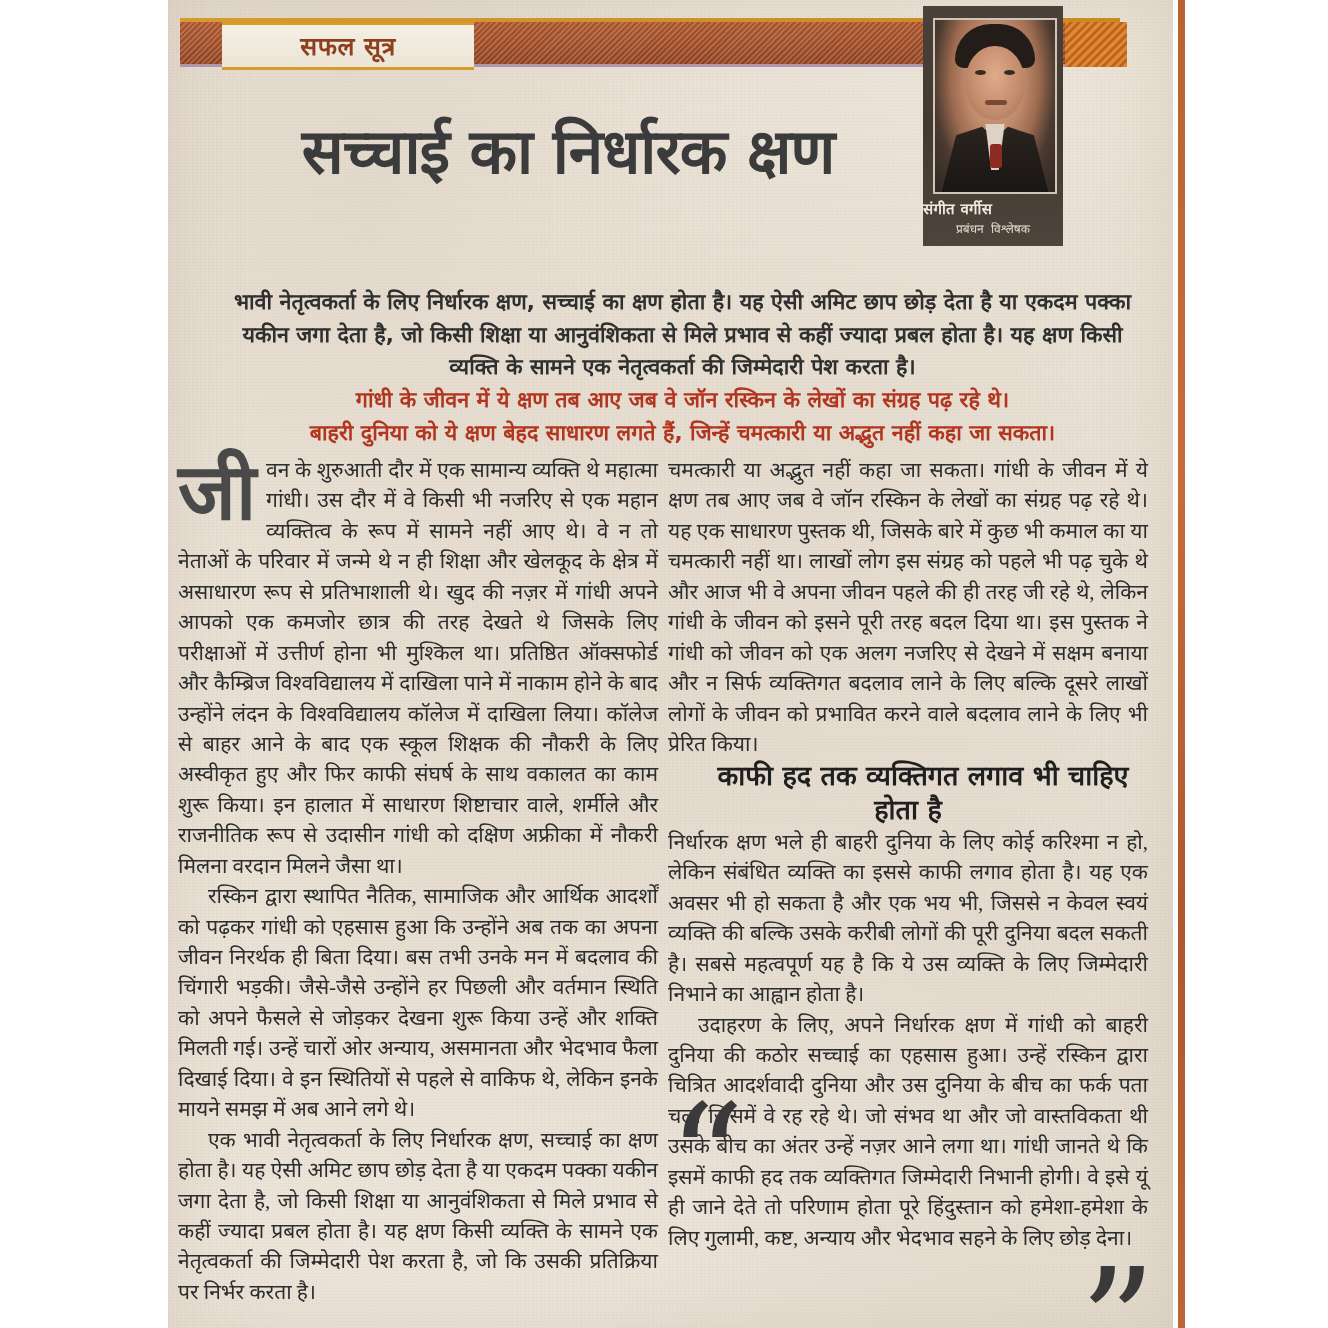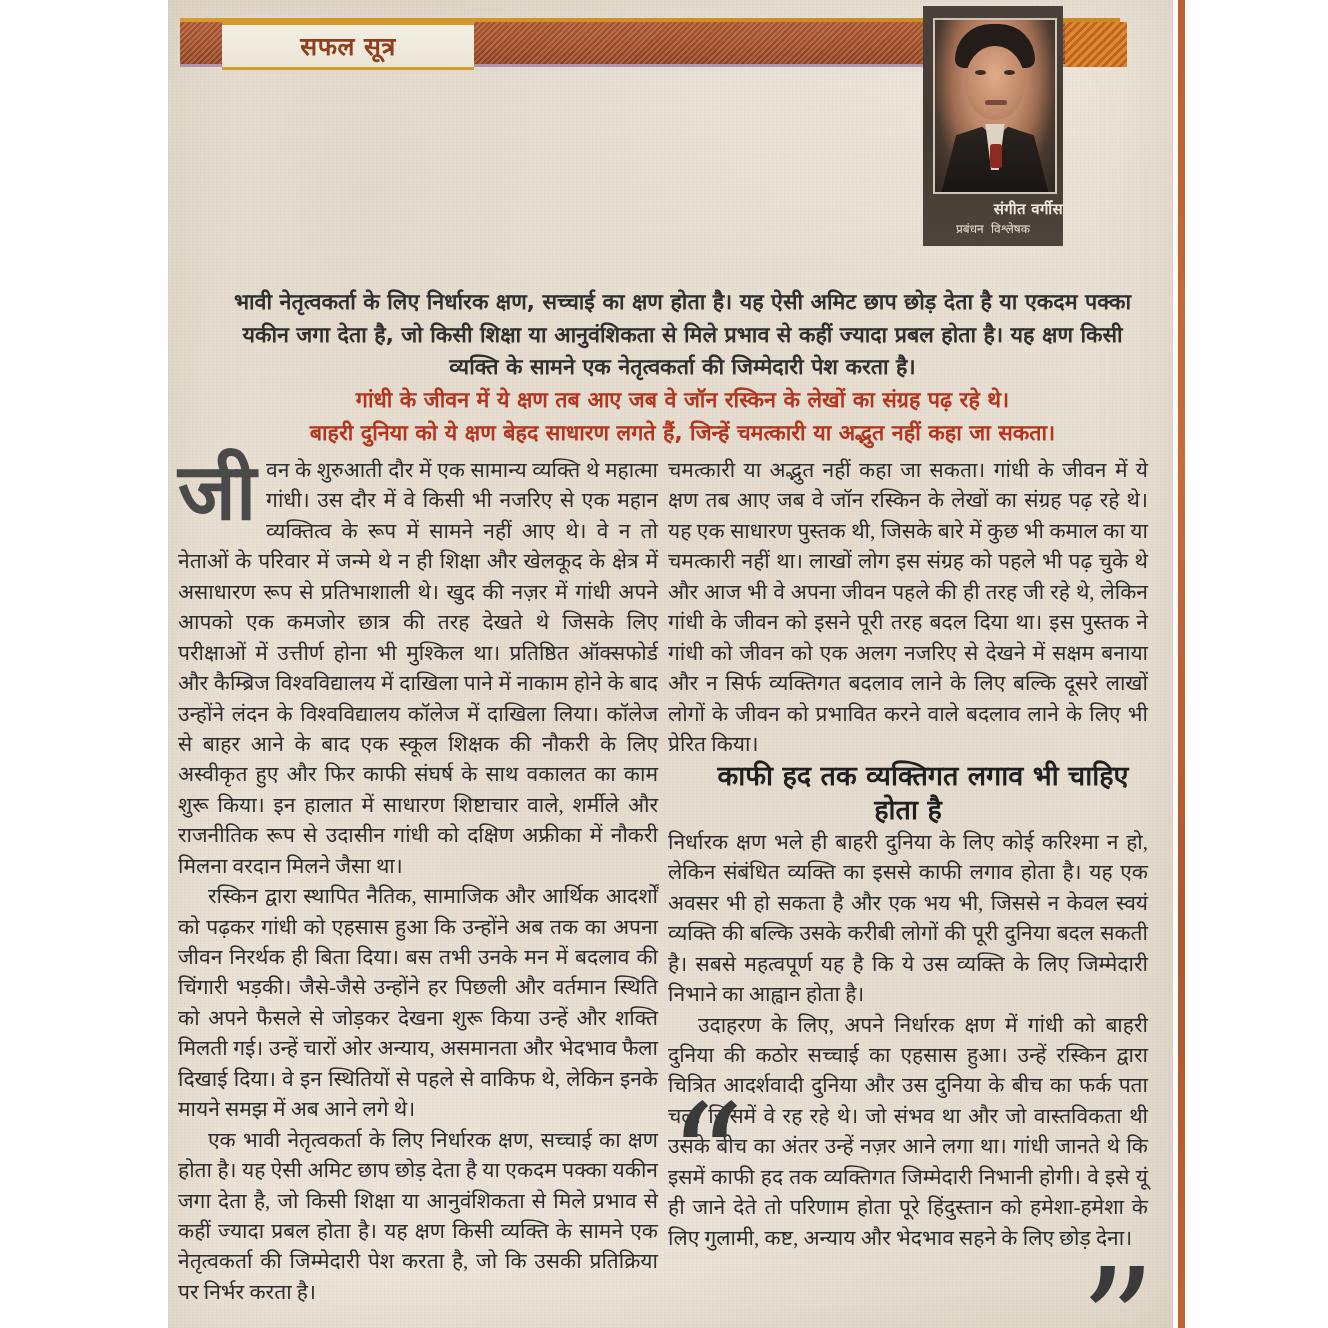--- a/index.html
+++ b/index.html
@@ -80,21 +80,21 @@
   .ph-eyeL{position:absolute;left:40px;top:50px;width:11px;height:5px;border-radius:50%;background:#3a2b22;}
   .ph-eyeR{position:absolute;left:69px;top:50px;width:11px;height:5px;border-radius:50%;background:#3a2b22;}
   .ph-mouth{position:absolute;left:50px;top:80px;width:22px;height:5px;border-radius:3px;background:#7a4a38;}
   .ph-suit{position:absolute;left:6px;top:104px;width:108px;height:70px;
     background:linear-gradient(180deg,#2b2521 0%,#191512 100%);
     clip-path:polygon(0% 100%,14% 16%,38% 4%,50% 20%,62% 4%,86% 16%,100% 100%);}
   .ph-shirt{position:absolute;left:44px;top:104px;width:32px;height:46px;background:#ddd2c4;
     clip-path:polygon(20% 0%,80% 0%,62% 100%,38% 100%);}
   .ph-tie{position:absolute;left:55px;top:124px;width:12px;height:24px;background:#8d2b22;border-radius:3px;}
   .author-name{
-    position:absolute; left:0; top:192px; width:140px; text-align:right;
+    position:absolute; left:0; top:192px; width:140px; text-align:left;
     font-family:"DejaVu Sans", sans-serif; font-weight:bold;
     font-size:15px; color:#f0e9de; letter-spacing:.3px;
   }
   .author-role{
     position:absolute; left:0; top:214px; width:140px; text-align:center;
     font-family:Liberation Mono, monospace;
     font-size:12px; color:#e4dcd0;
   }
   .accent-sq{
     position:absolute; left:897px; top:22px; width:62px; height:45px;
@@ -184,20 +184,21 @@
       <div class="ph-eyeR"></div>
       <div class="ph-mouth"></div>
       <div class="ph-suit"></div>
       <div class="ph-shirt"></div>
       <div class="ph-tie"></div>
     </div>
     <div class="author-name">संगीत वर्गीस</div>
     <div class="author-role">प्रबंधन विश्लेषक</div>
   </div>
 
+  <div class="headline">सच्चाई का निर्धारक क्षण</div>
 
   <div class="stand">
     <span>भावी नेतृत्वकर्ता के लिए निर्धारक क्षण, सच्चाई का क्षण होता है। यह ऐसी अमिट छाप छोड़ देता है या एकदम पक्का यकीन जगा देता है, जो किसी शिक्षा या आनुवंशिकता से मिले प्रभाव से कहीं ज्यादा प्रबल होता है। यह क्षण किसी व्यक्ति के सामने एक नेतृत्वकर्ता की जिम्मेदारी पेश करता है।</span>
     <span class="red">गांधी के जीवन में ये क्षण तब आए जब वे जॉन रस्किन के लेखों का संग्रह पढ़ रहे थे।</span>
     <span class="red">बाहरी दुनिया को ये क्षण बेहद साधारण लगते हैं, जिन्हें चमत्कारी या अद्भुत नहीं कहा जा सकता।</span>
   </div>
 
   <div class="colL">
     <p class="first"><span class="dropcap">जी</span><span> वन के शुरुआती दौर में एक सामान्य व्यक्ति थे महात्मा गांधी। उस दौर में वे किसी भी नजरिए से एक महान व्यक्तित्व के रूप में सामने नहीं आए थे। वे न तो नेताओं के परिवार में जन्मे थे न ही शिक्षा और खेलकूद के क्षेत्र में असाधारण रूप से प्रतिभाशाली थे। खुद की नज़र में गांधी अपने आपको एक कमजोर छात्र की तरह देखते थे जिसके लिए परीक्षाओं में उत्तीर्ण होना भी मुश्किल था। प्रतिष्ठित ऑक्सफोर्ड और कैम्ब्रिज विश्वविद्यालय में दाखिला पाने में नाकाम होने के बाद उन्होंने लंदन के विश्वविद्यालय कॉलेज में दाखिला लिया। कॉलेज से बाहर आने के बाद एक स्कूल शिक्षक की नौकरी के लिए अस्वीकृत हुए और फिर काफी संघर्ष के साथ वकालत का काम शुरू किया। इन हालात में साधारण शिष्टाचार वाले, शर्मीले और राजनीतिक रूप से उदासीन गांधी को दक्षिण अफ्रीका में नौकरी मिलना वरदान मिलने जैसा था।</span></p>
     <p>रस्किन द्वारा स्थापित नैतिक, सामाजिक और आर्थिक आदर्शों को पढ़कर गांधी को एहसास हुआ कि उन्होंने अब तक का अपना जीवन निरर्थक ही बिता दिया। बस तभी उनके मन में बदलाव की चिंगारी भड़की। जैसे-जैसे उन्होंने हर पिछली और वर्तमान स्थिति को अपने फैसले से जोड़कर देखना शुरू किया उन्हें और शक्ति मिलती गई। उन्हें चारों ओर अन्याय, असमानता और भेदभाव फैला दिखाई दिया। वे इन स्थितियों से पहले से वाकिफ थे, लेकिन इनके मायने समझ में अब आने लगे थे।</p>

